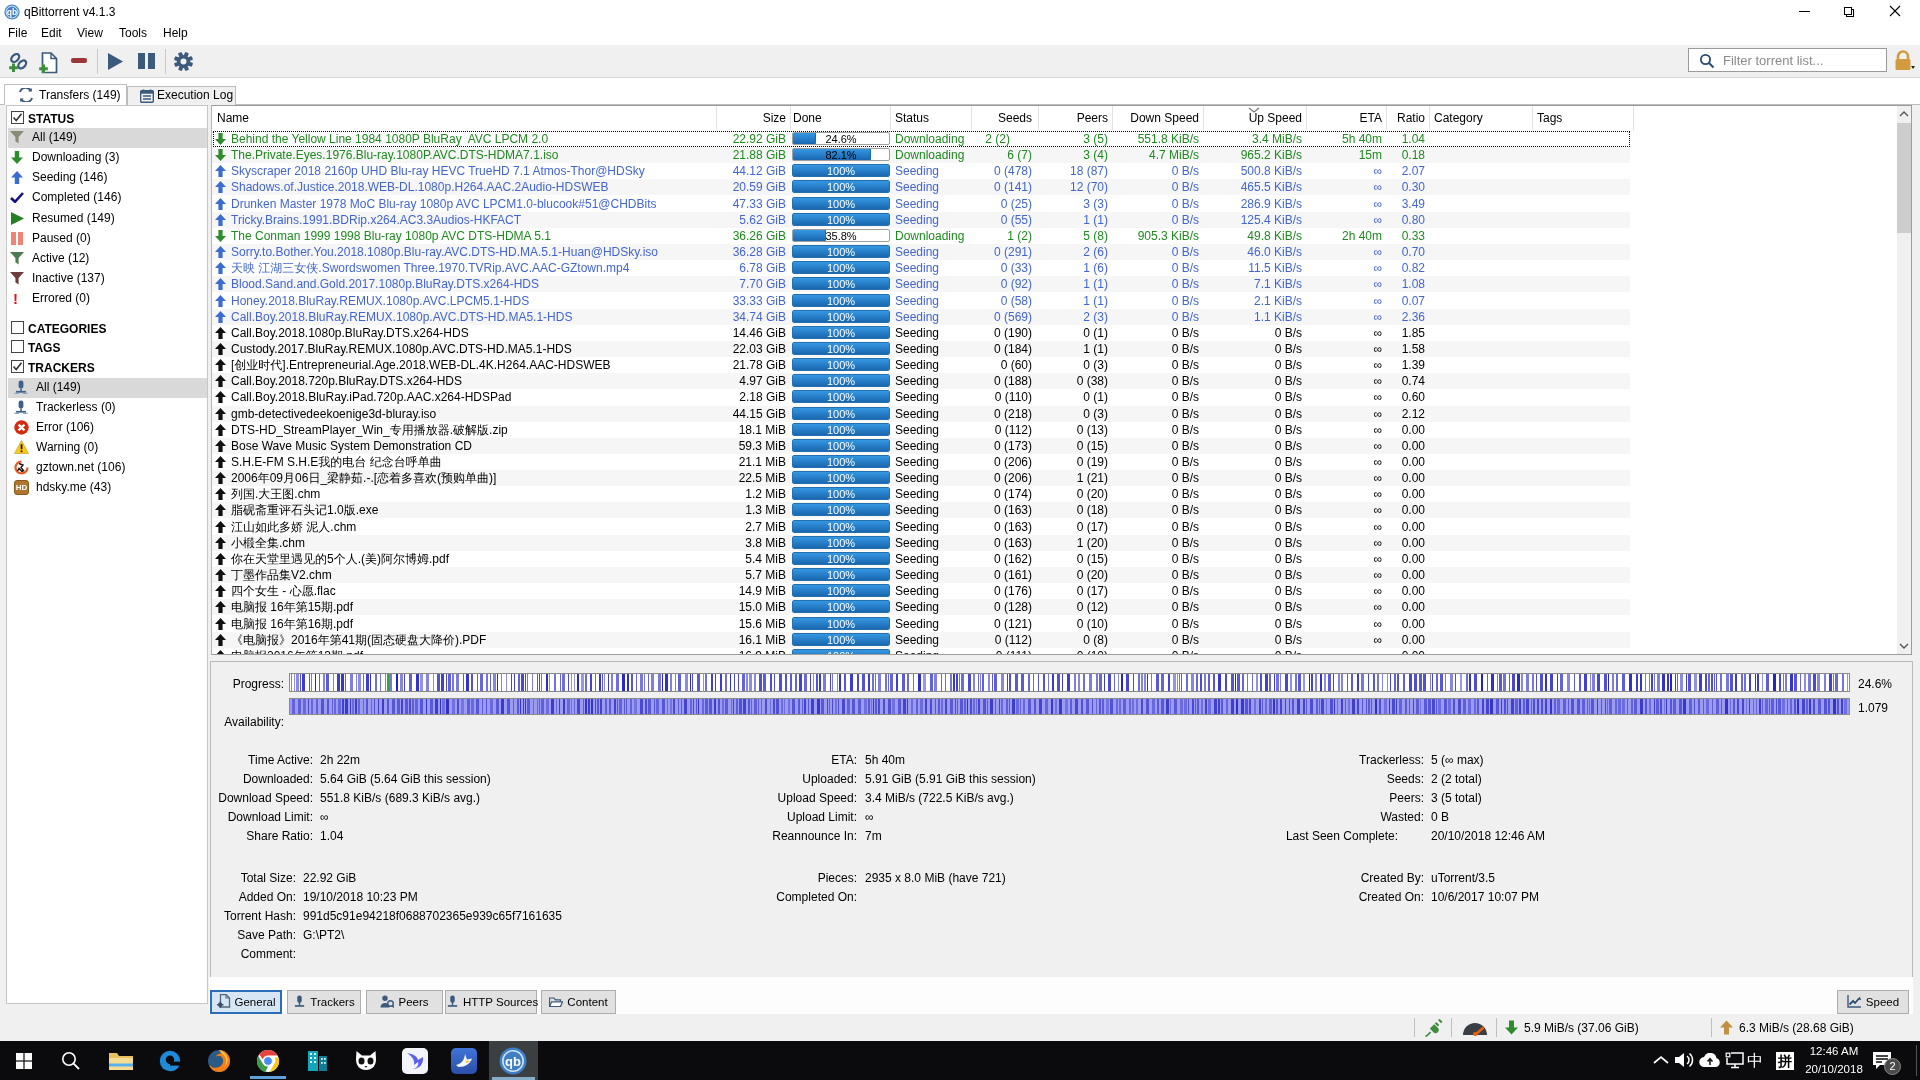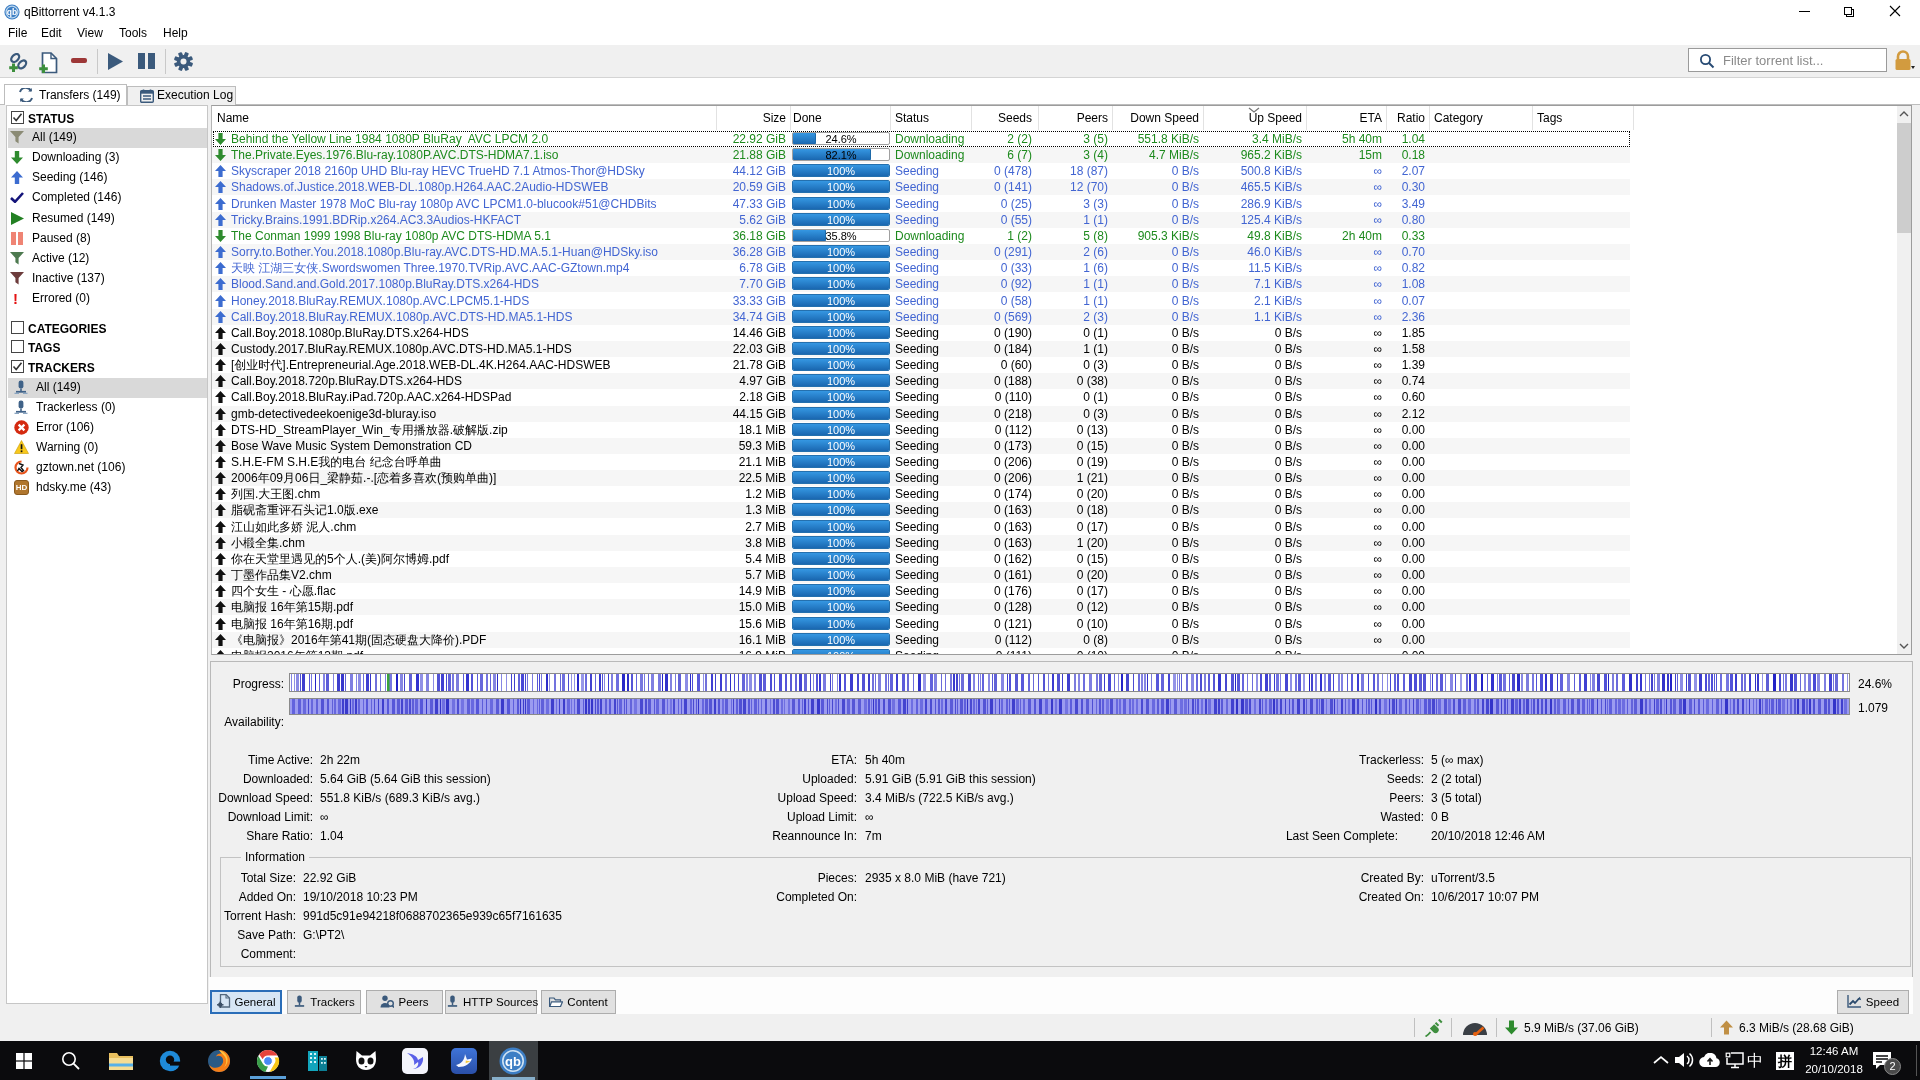--- a/index.html
+++ b/index.html
@@ -183,21 +183,21 @@
 <svg style="position:absolute;left:3px;top:86px" width="14" height="11" viewBox="0 0 14 11">
       <path d="M1 6 L5 9.8 L13 1" fill="none" stroke="#14147a" stroke-width="2.6"></path>
     </svg>
 <div class="sbitem" style="left:25px;top:84px">Completed (146)</div>
 <svg style="position:absolute;left:4px;top:106px" width="13" height="13" viewBox="0 0 13 13">
       <path d="M0 0 L13 6.5 L0 13 Z" fill="#238023"></path>
     </svg>
 <div class="sbitem" style="left:25px;top:105px">Resumed (149)</div>
 <div style="position:absolute;left:4px;top:126px;width:4.5px;height:13px;background:#ef8474"></div>
     <div style="position:absolute;left:11px;top:126px;width:4.5px;height:13px;background:#ef8474"></div>
-<div class="sbitem" style="left:25px;top:125px">Paused (8)</div>
+<div class="sbitem" style="left:25px;top:125px">Paused (0)</div>
 <svg style="position:absolute;left:3px;top:146px" width="14" height="13" viewBox="0 0 14 13">
       <path d="M0 0 H14 L8.6 6 V12.6 L5.4 10.2 V6 Z" fill="#4e7a50"></path>
     </svg>
 <div class="sbitem" style="left:25px;top:145px">Active (12)</div>
 <svg style="position:absolute;left:3px;top:166px" width="14" height="13" viewBox="0 0 14 13">
       <path d="M0 0 H14 L8.6 6 V12.6 L5.4 10.2 V6 Z" fill="#6d3c3c"></path>
     </svg>
 <div class="sbitem" style="left:25px;top:165px">Inactive (137)</div>
 <div style="position:absolute;left:6px;top:184px;color:#e41313;font-weight:bold;font-size:15px">!</div>
 <div class="sbitem" style="left:25px;top:185px">Errored (0)</div>
@@ -282,21 +282,21 @@
 <svg style="position:absolute;left:3px;top:2px" width="11" height="12" viewBox="0 0 11 12">
           <path d="M5.5 12 L11 6 H7.6 V0 H3.4 V6 H0 Z" fill="#2e8b2e"></path>
         </svg>
 <div class="cell green" style="left:19px;width:484px">Behind the Yellow Line 1984 1080P BluRay&nbsp; AVC LPCM 2.0</div>
 <div class="cell green ra" style="left:444px;width:130px">22.92 GiB</div>
 <div class="pbar">
           <div class="pfill" style="width:23.6px"></div>
           <div class="ptxt" style="color:#000">24.6%</div>
         </div>
 <div class="cell green" style="left:683px;width:90px">Downloading</div>
-<div class="cell green ra" style="left:720px;width:100px">2 (2)</div>
+<div class="cell green ra" style="left:698px;width:100px">2 (2)</div>
 <div class="cell green ra" style="left:796px;width:100px">3 (5)</div>
 <div class="cell green ra" style="left:887px;width:100px">551.8 KiB/s</div>
 <div class="cell green ra" style="left:990px;width:100px">3.4 MiB/s</div>
 <div class="cell green ra" style="left:1070px;width:100px">5h 40m</div>
 <div class="cell green ra" style="left:1113px;width:100px">1.04</div>
 </div>
 <div class="row alt" style="top:16.15px">
 <svg style="position:absolute;left:3px;top:2px" width="11" height="12" viewBox="0 0 11 12">
           <path d="M5.5 12 L11 6 H7.6 V0 H3.4 V6 H0 Z" fill="#2e8b2e"></path>
         </svg>
@@ -384,21 +384,21 @@
 <div class="cell blue ra" style="left:887px;width:100px">0 B/s</div>
 <div class="cell blue ra" style="left:990px;width:100px">125.4 KiB/s</div>
 <div class="cell blue ra" style="left:1070px;width:100px">∞</div>
 <div class="cell blue ra" style="left:1113px;width:100px">0.80</div>
 </div>
 <div class="row" style="top:96.9px">
 <svg style="position:absolute;left:3px;top:2px" width="11" height="12" viewBox="0 0 11 12">
           <path d="M5.5 12 L11 6 H7.6 V0 H3.4 V6 H0 Z" fill="#2e8b2e"></path>
         </svg>
 <div class="cell green" style="left:19px;width:484px">The Conman 1999 1998 Blu-ray 1080p AVC DTS-HDMA 5.1</div>
-<div class="cell green ra" style="left:444px;width:130px">36.18 GiB</div>
+<div class="cell green ra" style="left:444px;width:130px">36.26 GiB</div>
 <div class="pbar">
           <div class="pfill" style="width:34.4px"></div>
           <div class="ptxt" style="color:#000">35.8%</div>
         </div>
 <div class="cell green" style="left:683px;width:90px">Downloading</div>
 <div class="cell green ra" style="left:720px;width:100px">1 (2)</div>
 <div class="cell green ra" style="left:796px;width:100px">5 (8)</div>
 <div class="cell green ra" style="left:887px;width:100px">905.3 KiB/s</div>
 <div class="cell green ra" style="left:990px;width:100px">49.8 KiB/s</div>
 <div class="cell green ra" style="left:1070px;width:100px">2h 40m</div>
@@ -1652,23 +1652,20 @@
 <div class="dlabel" style="left:386px;top:148px;width:260px">Upload Limit:</div>
 <div class="dval" style="left:654px;top:148px">∞</div>
 <div class="dlabel" style="left:953px;top:148px;width:260px">Wasted:</div>
 <div class="dval" style="left:1220px;top:148px">0 B</div>
 <div class="dlabel" style="left:-158px;top:167px;width:260px">Share Ratio:</div>
 <div class="dval" style="left:109px;top:167px">1.04</div>
 <div class="dlabel" style="left:386px;top:167px;width:260px">Reannounce In:</div>
 <div class="dval" style="left:654px;top:167px">7m</div>
 <div class="dlabel" style="left:927px;top:167px;width:260px">Last Seen Complete:</div>
 <div class="dval" style="left:1220px;top:167px">20/10/2018 12:46 AM</div>
-<div class="gbox" style="left:9px;top:195px;width:1691px;height:110px">
-      <div class="gtitle">Information</div>
-    </div>
 <div class="dlabel" style="left:-155px;top:209px;width:240px">Total Size:</div>
 <div class="dval" style="left:92px;top:209px">22.92 GiB</div>
 <div class="dlabel" style="left:386px;top:209px;width:260px">Pieces:</div>
 <div class="dval" style="left:654px;top:209px">2935 x 8.0 MiB (have 721)</div>
 <div class="dlabel" style="left:953px;top:209px;width:260px">Created By:</div>
 <div class="dval" style="left:1220px;top:209px">uTorrent/3.5</div>
 <div class="dlabel" style="left:-155px;top:228px;width:240px">Added On:</div>
 <div class="dval" style="left:92px;top:228px">19/10/2018 10:23 PM</div>
 <div class="dlabel" style="left:386px;top:228px;width:260px">Completed On:</div>
 <div class="dval" style="left:654px;top:228px"></div>

